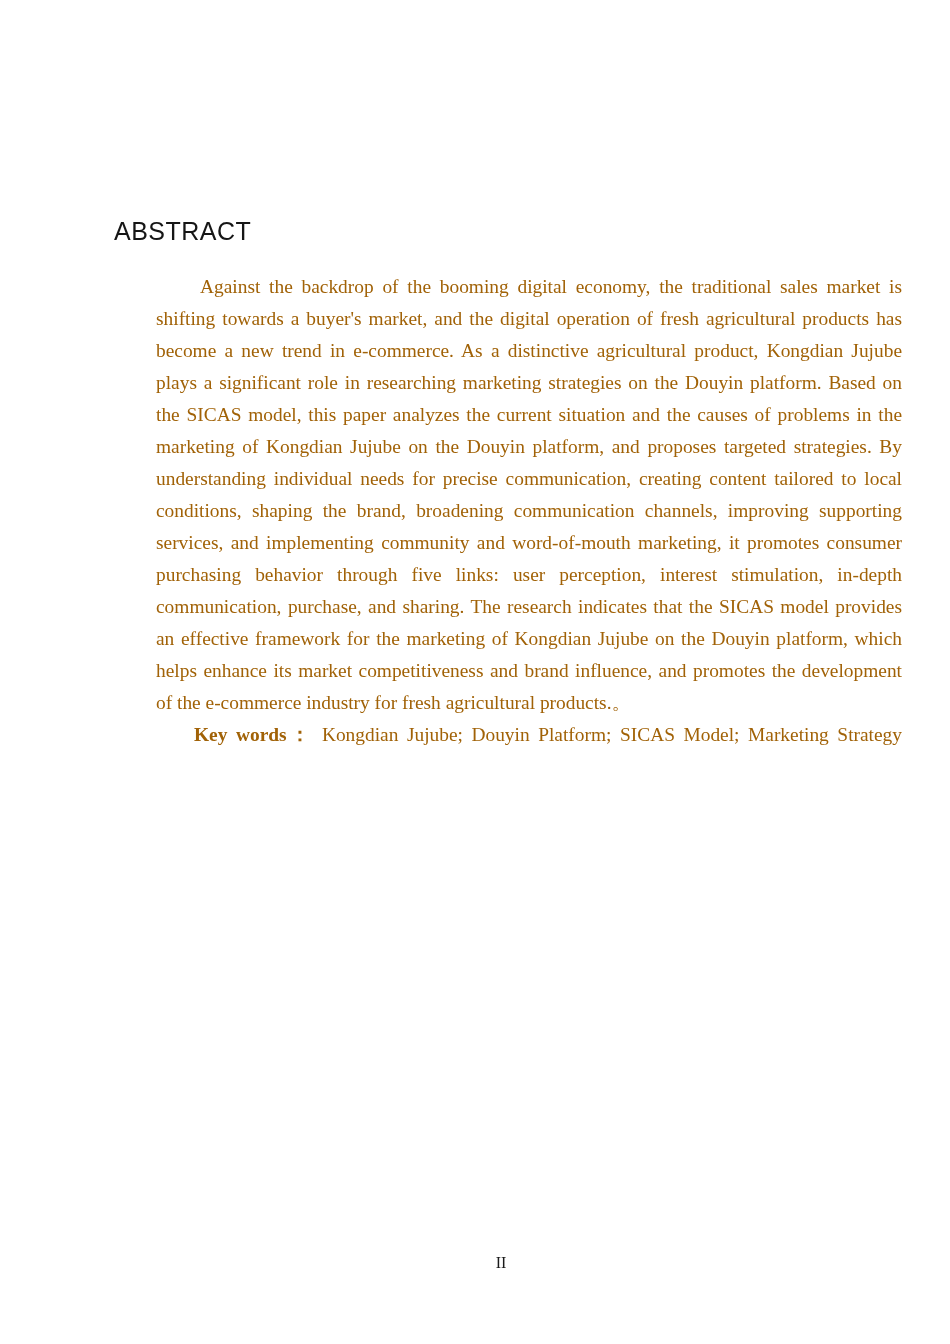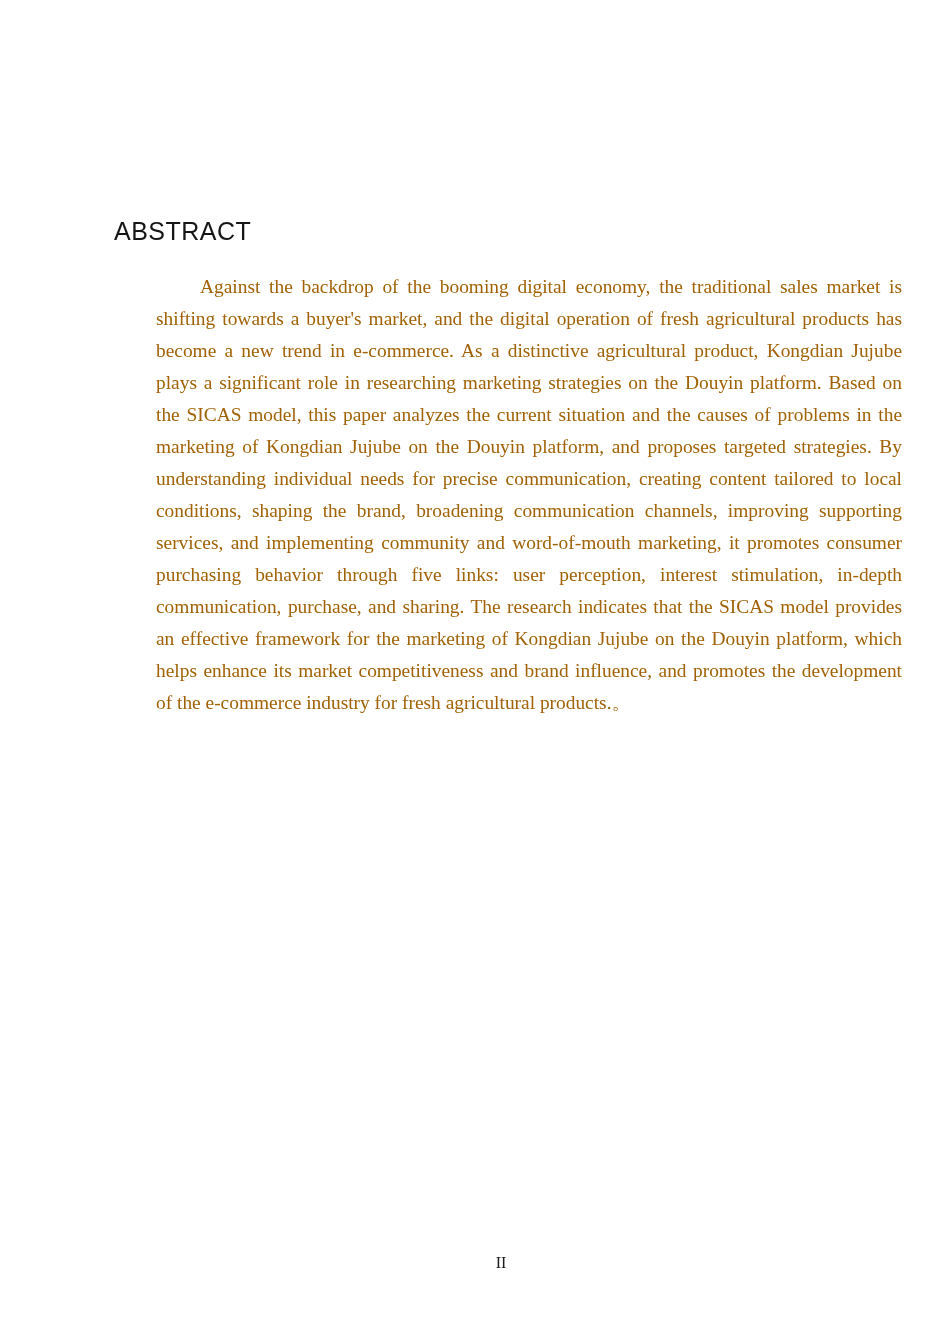--- a/index.html
+++ b/index.html
@@ -70,17 +70,18 @@
 </style>
 </head>
 <body>
 
 <div class="page">
 
   <div class="doc-title">ABSTRACT</div>
 
   <div class="abstract-block">
     <p class="abstract-body">Against the backdrop of the booming digital economy, the traditional sales market is shifting towards a buyer's market, and the digital operation of fresh agricultural products has become a new trend in e-commerce. As a distinctive agricultural product, Kongdian Jujube plays a significant role in researching marketing strategies on the Douyin platform. Based on the SICAS model, this paper analyzes the current situation and the causes of problems in the marketing of Kongdian Jujube on the Douyin platform, and proposes targeted strategies. By understanding individual needs for precise communication, creating content tailored to local conditions, shaping the brand, broadening communication channels, improving supporting services, and implementing community and word-of-mouth marketing, it promotes consumer purchasing behavior through five links: user perception, interest stimulation, in-depth communication, purchase, and sharing. The research indicates that the SICAS model provides an effective framework for the marketing of Kongdian Jujube on the Douyin platform, which helps enhance its market competitiveness and brand influence, and promotes the development of the e-commerce industry for fresh agricultural products.。</p>
+    <p class="keywords-line"><span class="keywords-label">Key words：</span> <span>Kongdian Jujube; Douyin Platform; SICAS Model; Marketing Strategy</span></p>
   </div>
 
   <div class="page-number">II</div>
 
 </div>
 
 </body></html>

